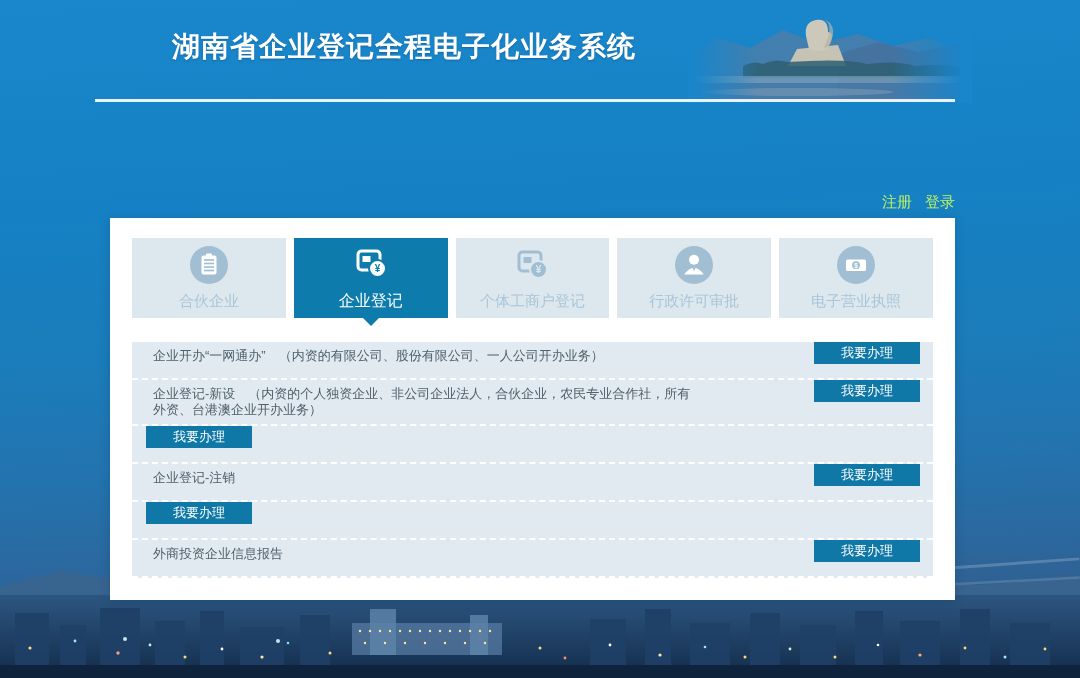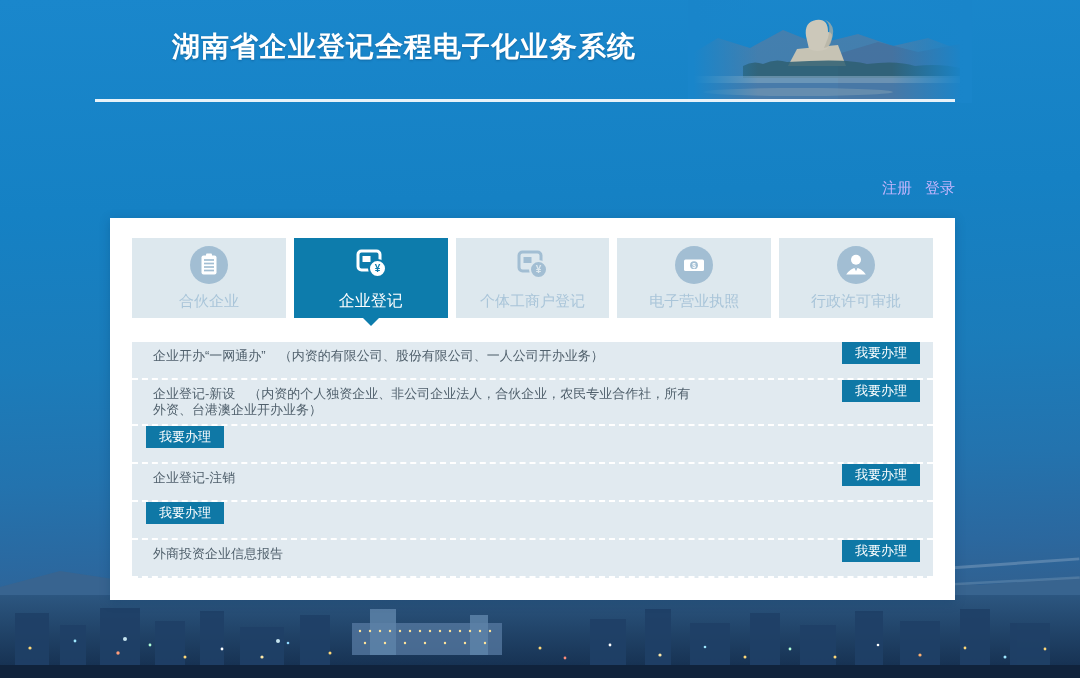--- a/index.html
+++ b/index.html
@@ -17,21 +17,21 @@
   .header-line{position:absolute;left:95px;top:99px;width:860px;height:3px;
     background:#f2f8fc;opacity:.95;}
   .header-scene{position:absolute;left:688px;top:4px;width:272px;height:96px;}
   .scene-fade-l{position:absolute;left:688px;top:0;width:70px;height:103px;
     background:linear-gradient(90deg,#1985ca 8%,rgba(25,133,202,0));}
   .scene-fade-r{position:absolute;left:892px;top:0;width:80px;height:103px;
     background:linear-gradient(270deg,#1985ca 8%,rgba(25,133,202,0));}
   
   .auth-links{position:absolute;top:179px;right:125px;z-index:3;color:#fff;
     font-size:15px;display:flex;gap:13px;}
-  .auth-links a{color:#c4b5fd;text-decoration:none;cursor:pointer;}
+  .auth-links a{color:#bef264;text-decoration:none;cursor:pointer;margin-top:14px;}
   
   .card{position:absolute;left:110px;top:218px;width:845px;height:382px;z-index:4;
     background:#ffffff;box-sizing:border-box;padding:20px 22px 0 22px;
     box-shadow:0 2px 10px rgba(8,50,90,.25);}
   .tabs{display:flex;gap:8px;height:80px;}
   .tab{flex:1;background:#dde8ee;color:#a9c5d9;font-size:15px;cursor:pointer;
     display:flex;flex-direction:column;align-items:center;justify-content:center;
     gap:7px;position:relative;}
   .tab.active{background:#0d7cac;color:#ffffff;font-size:16px;}
   .tab.active::after{content:"";position:absolute;left:50%;bottom:-8px;margin-left:-9px;
@@ -40,21 +40,21 @@
   .tab-icon{width:40px;height:40px;display:block;}
   .tab-label{white-space:nowrap;}
   
   .services{list-style:none;margin:24px 0 0 0;padding:0;}
   .service-row{background:#e1eaf0;border-bottom:2px dashed #ffffff;
     display:flex;justify-content:space-between;
     min-height:38px;padding:0 13px 0 14px;box-sizing:border-box;}
   .service-label{color:#50606c;font-size:13px;line-height:16px;max-width:545px;
     padding:6px 0 6px 7px;}
   .apply-button{background:#0f78a6;color:#ffffff;border:none;font-size:13px;
-    font-family:"Liberation Sans",sans-serif;height:22px;padding:0 13px;
+    font-family:"Liberation Sans",sans-serif;height:22px;padding:0 27px;
     cursor:pointer;flex:0 0 auto;}
   
   .page-footer{position:absolute;left:0;top:618px;width:1080px;z-index:5;
     text-align:center;color:#eef6fb;font-size:13.5px;line-height:23px;
     text-shadow:0 1px 3px rgba(2,20,45,.6);}
   .details-link{cursor:pointer;}
 </style>
 </head>
 <body>
 
@@ -199,35 +199,35 @@
               <rect x="7" y="7" width="22" height="19" rx="3.5" fill="none" stroke="#a2bed3" stroke-width="3"></rect>
               <rect x="11.5" y="12" width="8" height="6" fill="#a2bed3"></rect>
               <circle cx="26.5" cy="24.5" r="8.5" fill="#a2bed3" stroke="#dde8ee" stroke-width="2"></circle>
               <text x="26.5" y="28" font-size="10" font-weight="bold" fill="#dde8ee" text-anchor="middle" font-family="Liberation Sans, sans-serif">¥</text>
             </svg></span>
           <span class="tab-label">个体工商户登记</span>
         </div>
         <div class="tab">
           <span class="tab-icon"><svg viewBox="0 0 40 40">
               <circle cx="20" cy="20" r="19" fill="#a2bed3"></circle>
+              <circle cx="20" cy="14.8" r="5" fill="#fff"></circle>
+              <path d="M10.2,29.5 q9.8,-13.5 19.6,0 Z" fill="#fff"></path>
+              <path d="M18.4,22.8 L20,26.3 L21.6,22.8 Z" fill="#a2bed3"></path>
+            </svg></span>
+          <span class="tab-label">行政许可审批</span>
+        </div>
+        <div class="tab">
+          <span class="tab-icon"><svg viewBox="0 0 40 40">
+              <circle cx="20" cy="20" r="19" fill="#a2bed3"></circle>
               <rect x="10" y="14.5" width="20" height="11.5" rx="1.5" fill="#fff"></rect>
               <circle cx="20" cy="20.2" r="3.9" fill="#a2bed3"></circle>
               <text x="20" y="22.8" font-size="6.5" font-weight="bold" fill="#fff" text-anchor="middle" font-family="Liberation Sans, sans-serif">$</text>
             </svg></span>
           <span class="tab-label">电子营业执照</span>
         </div>
-        <div class="tab">
-          <span class="tab-icon"><svg viewBox="0 0 40 40">
-              <circle cx="20" cy="20" r="19" fill="#a2bed3"></circle>
-              <circle cx="20" cy="14.8" r="5" fill="#fff"></circle>
-              <path d="M10.2,29.5 q9.8,-13.5 19.6,0 Z" fill="#fff"></path>
-              <path d="M18.4,22.8 L20,26.3 L21.6,22.8 Z" fill="#a2bed3"></path>
-            </svg></span>
-          <span class="tab-label">行政许可审批</span>
-        </div>
       </nav>
     <ul class="services" id="services">
         <li class="service-row">
           <span class="service-label">企业开办“一网通办”　（内资的有限公司、股份有限公司、一人公司开办业务）</span>
           <button class="apply-button">我要办理</button>
         </li>
         <li class="service-row">
           <span class="service-label">企业登记-新设　（内资的个人独资企业、非公司企业法人，合伙企业，农民专业合作社，所有外资、台港澳企业开办业务）</span>
           <button class="apply-button">我要办理</button>
         </li>

